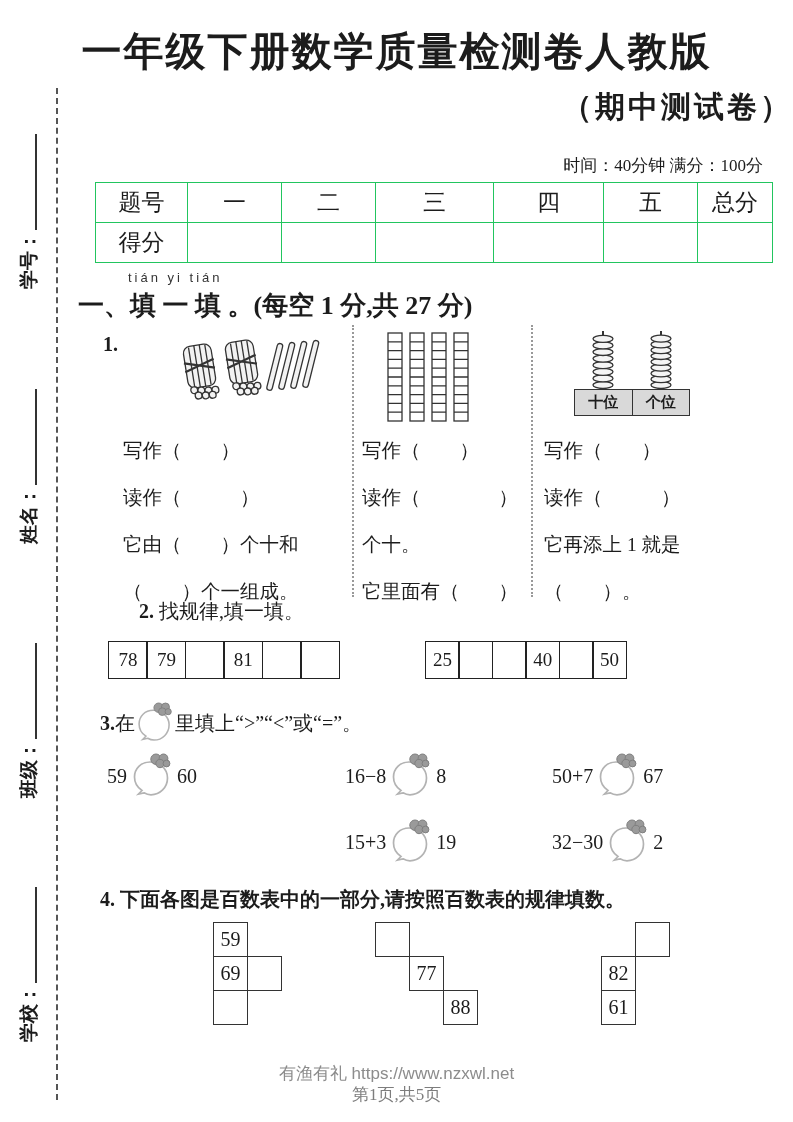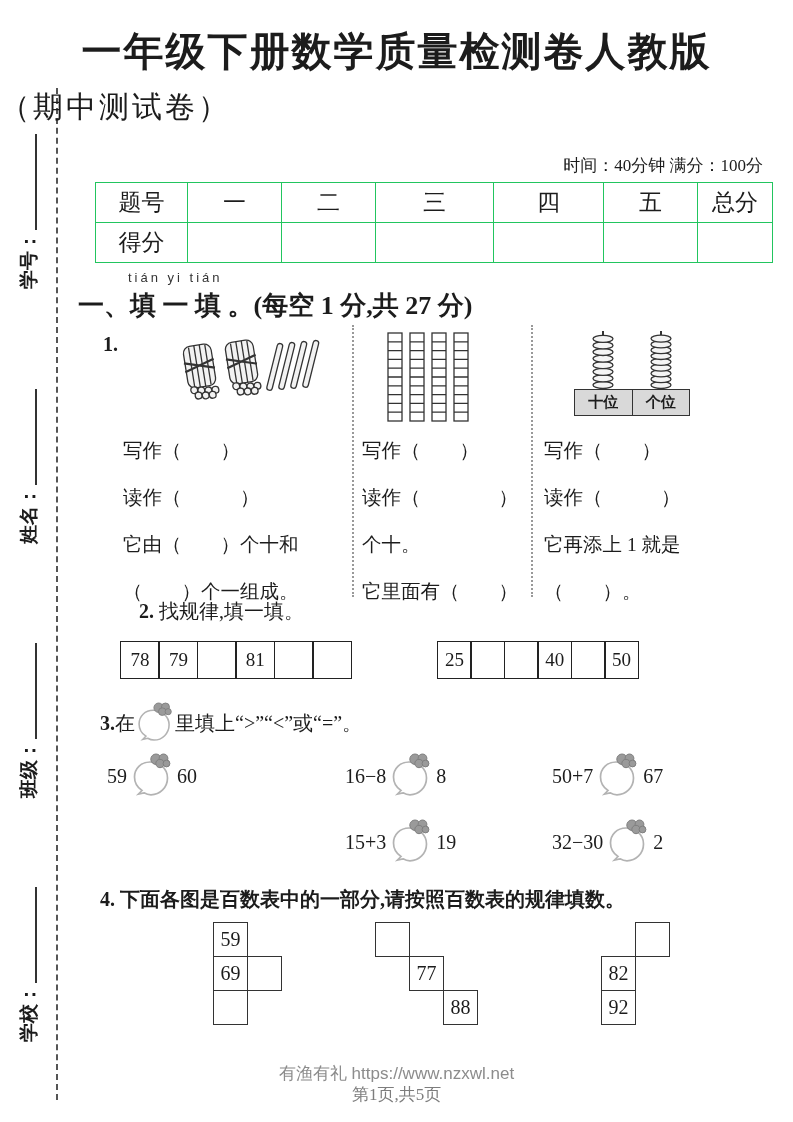--- a/index.html
+++ b/index.html
@@ -9,21 +9,21 @@
   }
   
   .seal-line{position:absolute;left:56px;top:88px;height:1012px;width:0;border-left:2px dashed #555;}
   .side-group{
     position:absolute;left:-57px;width:172px;height:26px;display:flex;align-items:center;
     transform:rotate(-90deg);font-size:19px;font-weight:600;white-space:nowrap;
   }
   .side-group .write-line{display:inline-block;width:96px;border-bottom:2px solid #333;height:14px;margin-left:2px;}
   
   .title{position:absolute;top:24px;left:0;right:0;text-align:center;font-size:40px;font-weight:700;letter-spacing:2px;}
-  .subtitle{position:absolute;top:87px;left:0;right:0;text-align:left;font-size:30px;font-weight:400;letter-spacing:3px;}
+  .subtitle{position:absolute;top:87px;left:0;right:0;text-align:right;font-size:30px;font-weight:700;letter-spacing:3px;}
   .exam-meta{position:absolute;top:154px;right:30px;font-size:17px;}
   
   .score-table{position:absolute;left:95px;top:182px;border-collapse:collapse;table-layout:fixed;}
   .score-table td{border:1px solid #22c55e;height:39px;text-align:center;font-size:23px;font-weight:400;padding:0;}
   
   .pinyin{position:absolute;left:128px;top:270px;font-size:13px;font-family:"Liberation Sans","DejaVu Sans",sans-serif;color:#333;letter-spacing:3px;}
   .sec-heading{position:absolute;left:78px;top:288px;font-size:26px;font-weight:600;}
   
   .q1{position:absolute;left:95px;top:325px;width:672px;height:272px;display:flex;}
   .q1-col{position:relative;height:100%;}
@@ -43,21 +43,21 @@
   .place-cell{flex:1;text-align:center;font-size:15px;line-height:25px;border-left:1.5px solid #333;}
   .place-cell:first-child{border-left:none;}
   
   .q2-head{position:absolute;left:100px;top:598px;font-size:20px;margin-left:39px;}
   .seq{position:absolute;top:641px;display:flex;}
   .seq1{left:108px;}
   .seq2{left:425px;}
   .seq-cell{height:36px;border:1.6px solid #222;margin-left:-1.6px;display:flex;align-items:center;justify-content:center;font-size:19px;box-sizing:content-box;}
   .seq1 .seq-cell{width:38px;}
   .seq2 .seq-cell{width:33px;text-align:center;}
-  .seq-cell:first-child{margin-left:12px;}
+  .seq-cell:first-child{margin-left:0;}
   
   .q3-head{position:absolute;left:100px;top:700px;font-size:20px;display:flex;align-items:center;height:46px;}
   .cmp{position:absolute;display:flex;align-items:center;font-size:20px;gap:3px;height:48px;}
   .radish{flex:none;}
   
   .q4-head{position:absolute;left:100px;top:886px;font-size:20px;font-weight:600;}
   .grid{position:absolute;top:922px;}
   .grid-cell{position:absolute;width:35px;height:35px;border:1.6px solid #333;background:#fff;
     display:flex;align-items:center;justify-content:center;font-size:20px;box-sizing:border-box;}
   
@@ -334,19 +334,19 @@
     <span class="grid-cell" style="left:0px;top:68px;"></span>
   </div>
   <div class="grid" style="left:375px;">
     <span class="grid-cell" style="left:0px;top:0px;"></span>
     <span class="grid-cell" style="left:34px;top:34px;">77</span>
     <span class="grid-cell" style="left:68px;top:68px;">88</span>
   </div>
   <div class="grid" style="left:601px;">
     <span class="grid-cell" style="left:34px;top:0px;"></span>
     <span class="grid-cell" style="left:0px;top:34px;">82</span>
-    <span class="grid-cell" style="left:0px;top:68px;">92</span>
+    <span class="grid-cell" style="left:0px;top:68px;">61</span>
   </div>
 
   <div class="footer1">有渔有礼 https://www.nzxwl.net</div>
   <div class="footer2">第1页,共5页</div>
 
 </div>
 
 </body></html>

